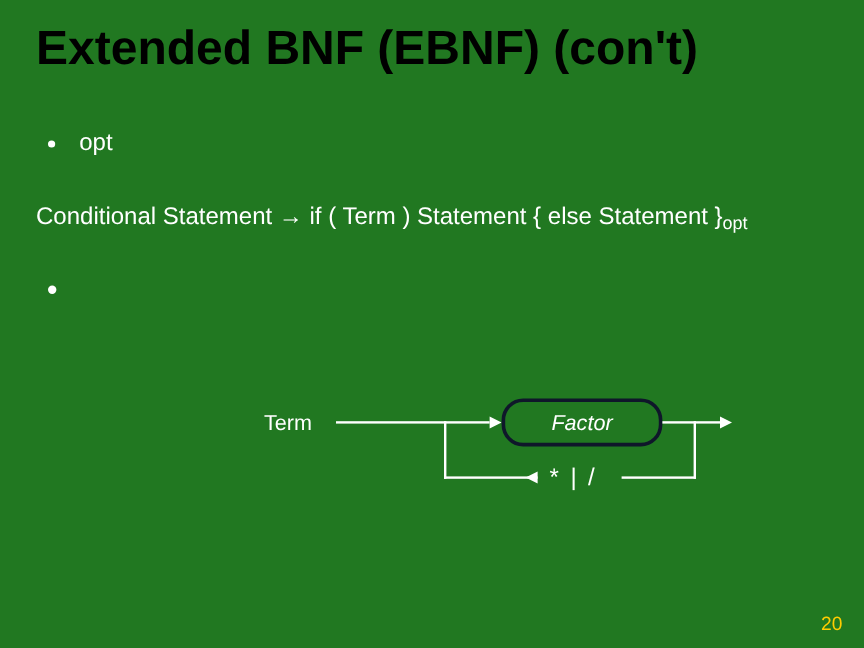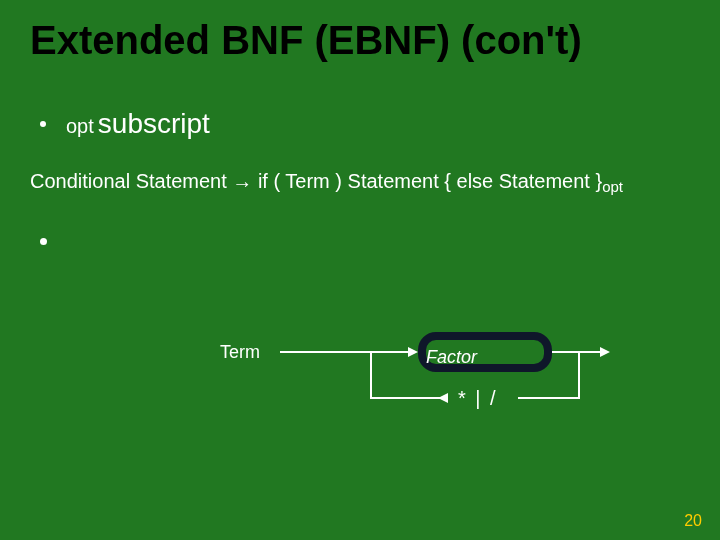--- a/index.html
+++ b/index.html
@@ -63,24 +63,24 @@
     top: 10px;
     left: 0;
     font-size: 18px;
   }
   .factor-box {
     position: absolute;
     top: 0;
     left: 198px;
     width: 134px;
     height: 40px;
-    border: 8px solid #0f172a;
+    border: 3px solid #0f172a;
     border-radius: 18px;
     box-sizing: border-box;
-    text-align: left;
+    text-align: center;
     line-height: 34px;
     font-size: 18px;
     font-style: italic;
   }
   .line {
     position: absolute;
     background: #fff;
   }
   .hline { height: 2px; }
   .vline { width: 2px; }
@@ -114,21 +114,20 @@
   }
 </style>
 </head>
 <body>
 
 <div class="title">Extended BNF (EBNF) (con't)</div>
 
 <div class="bullet-row b1">
   <div class="bullet-dot"></div>
   <span class="sub">opt</span>
-  <span class="main">subscript</span>
 </div>
 
 <div class="rule">
   <span>Conditional Statement</span>
   <span>→</span>
   <span>if ( Term ) Statement { else Statement }</span><span class="opt">opt</span>
 </div>
 
 <div class="bullet-row b2">
   <div class="bullet-dot"></div>

